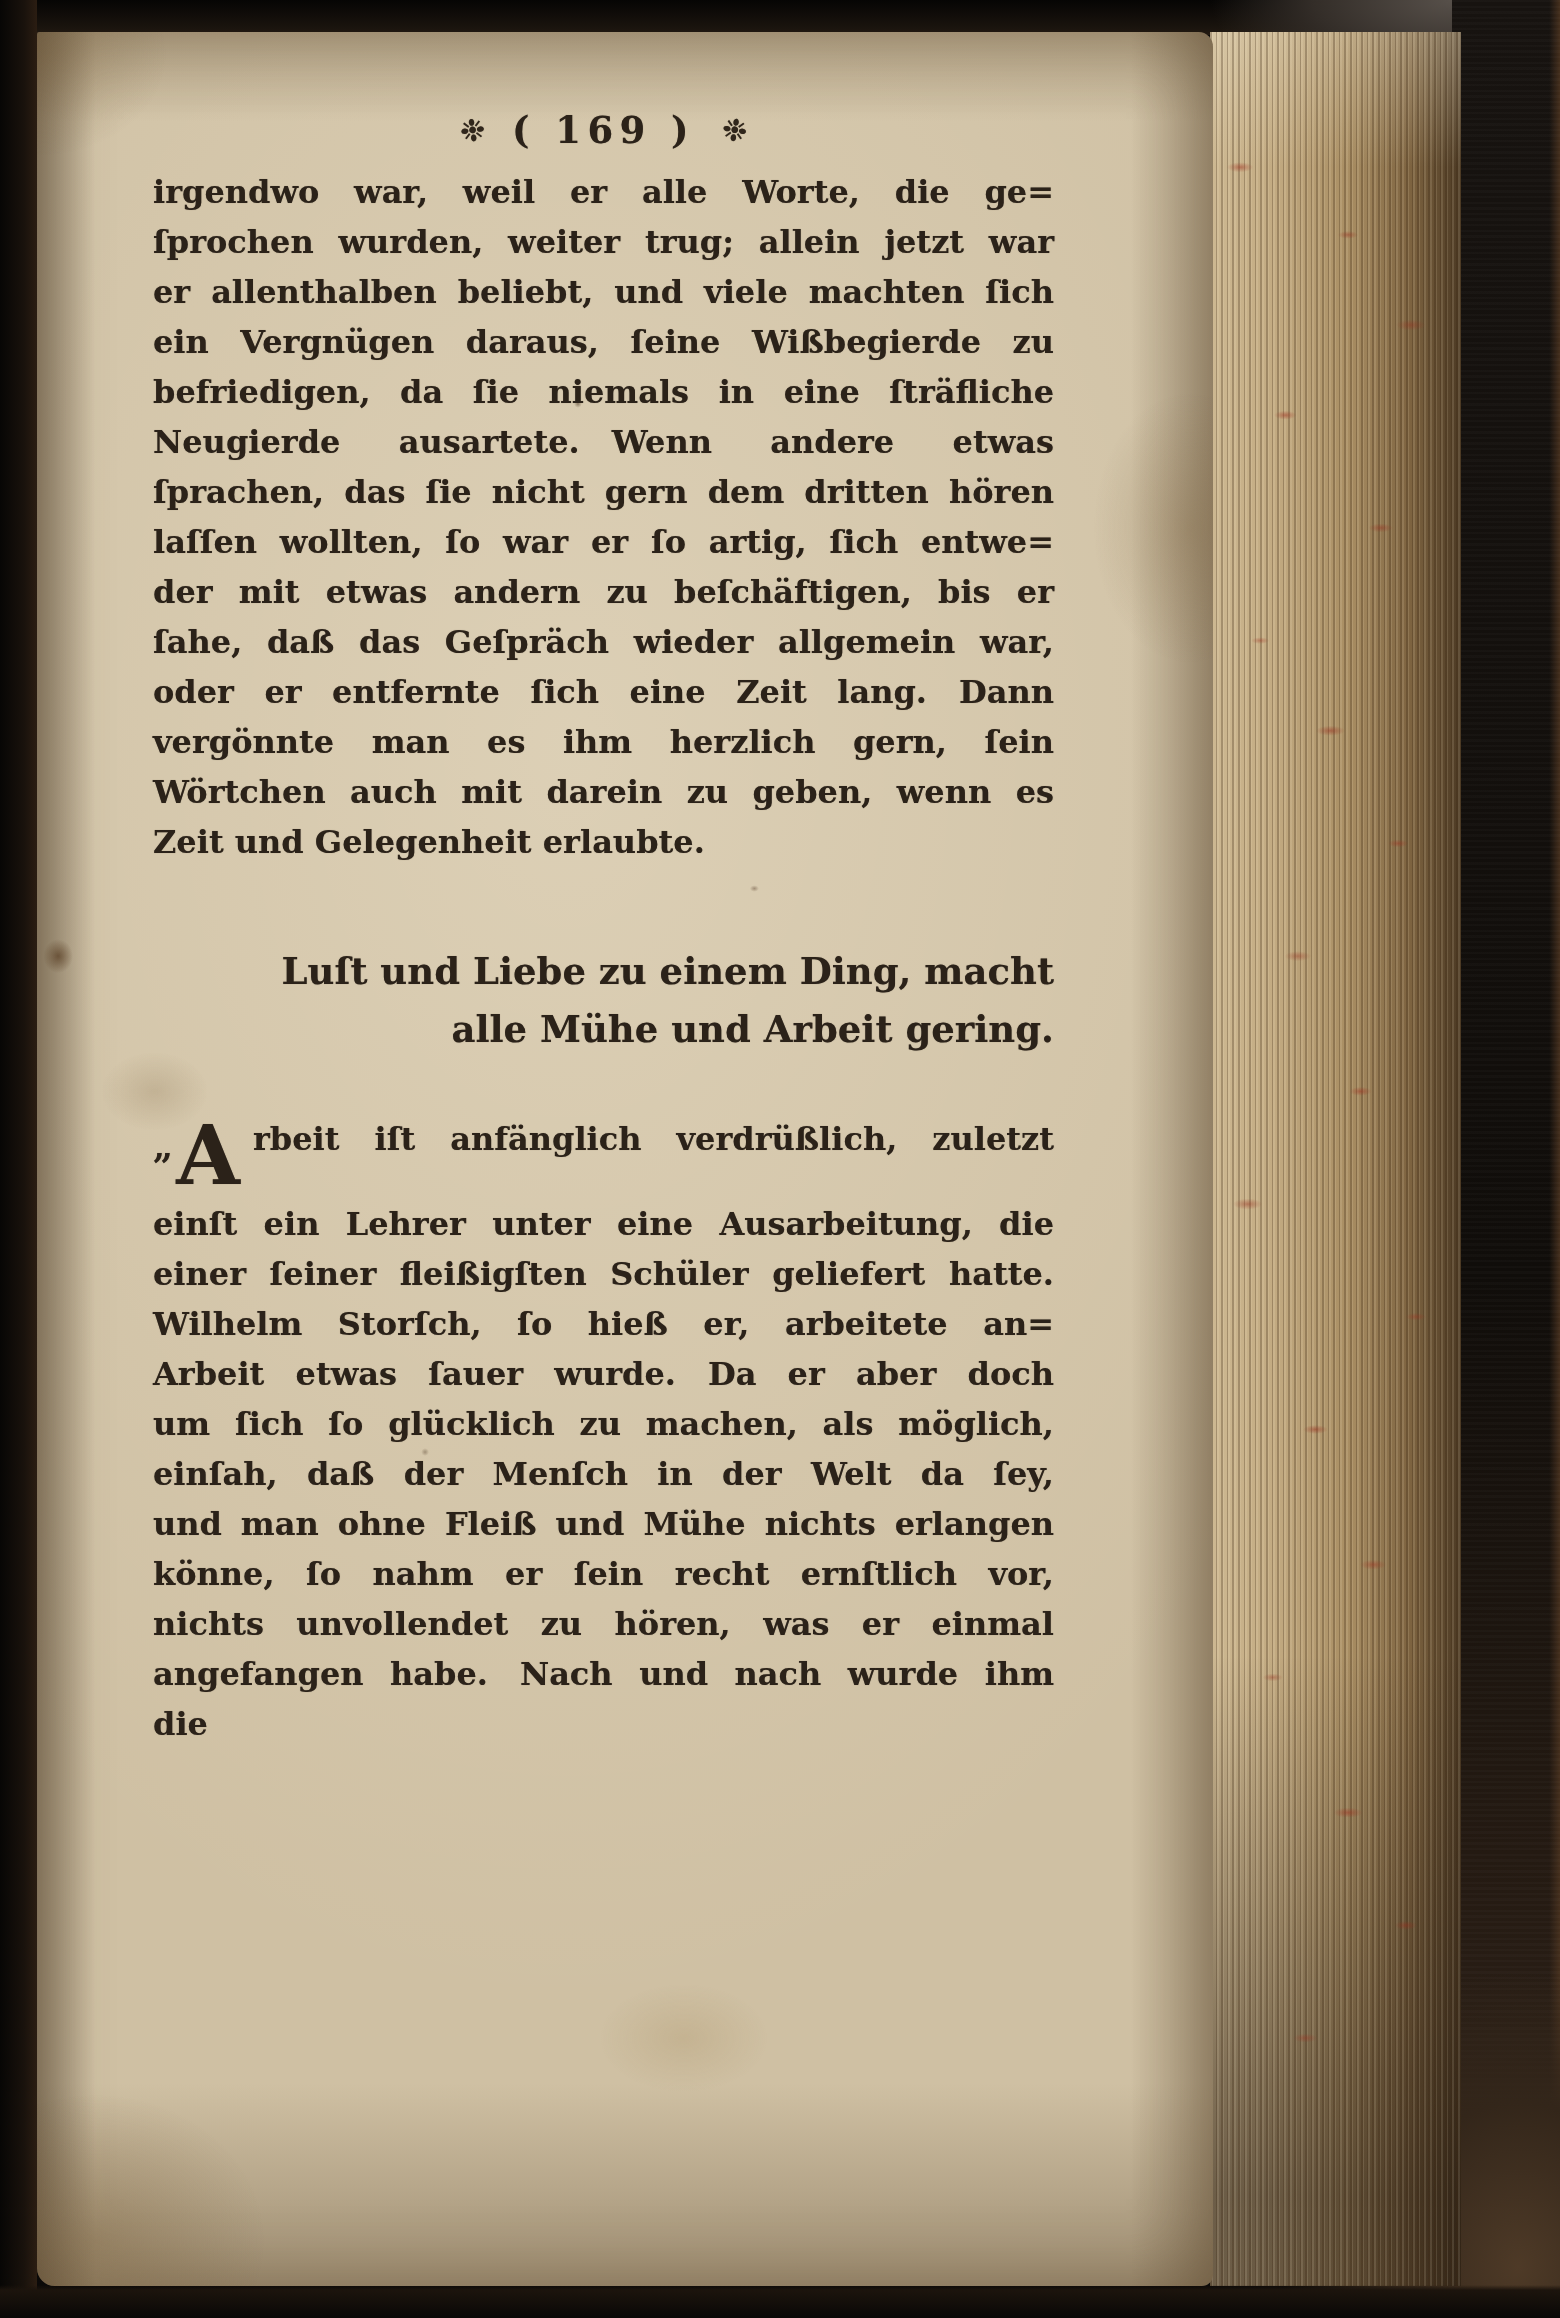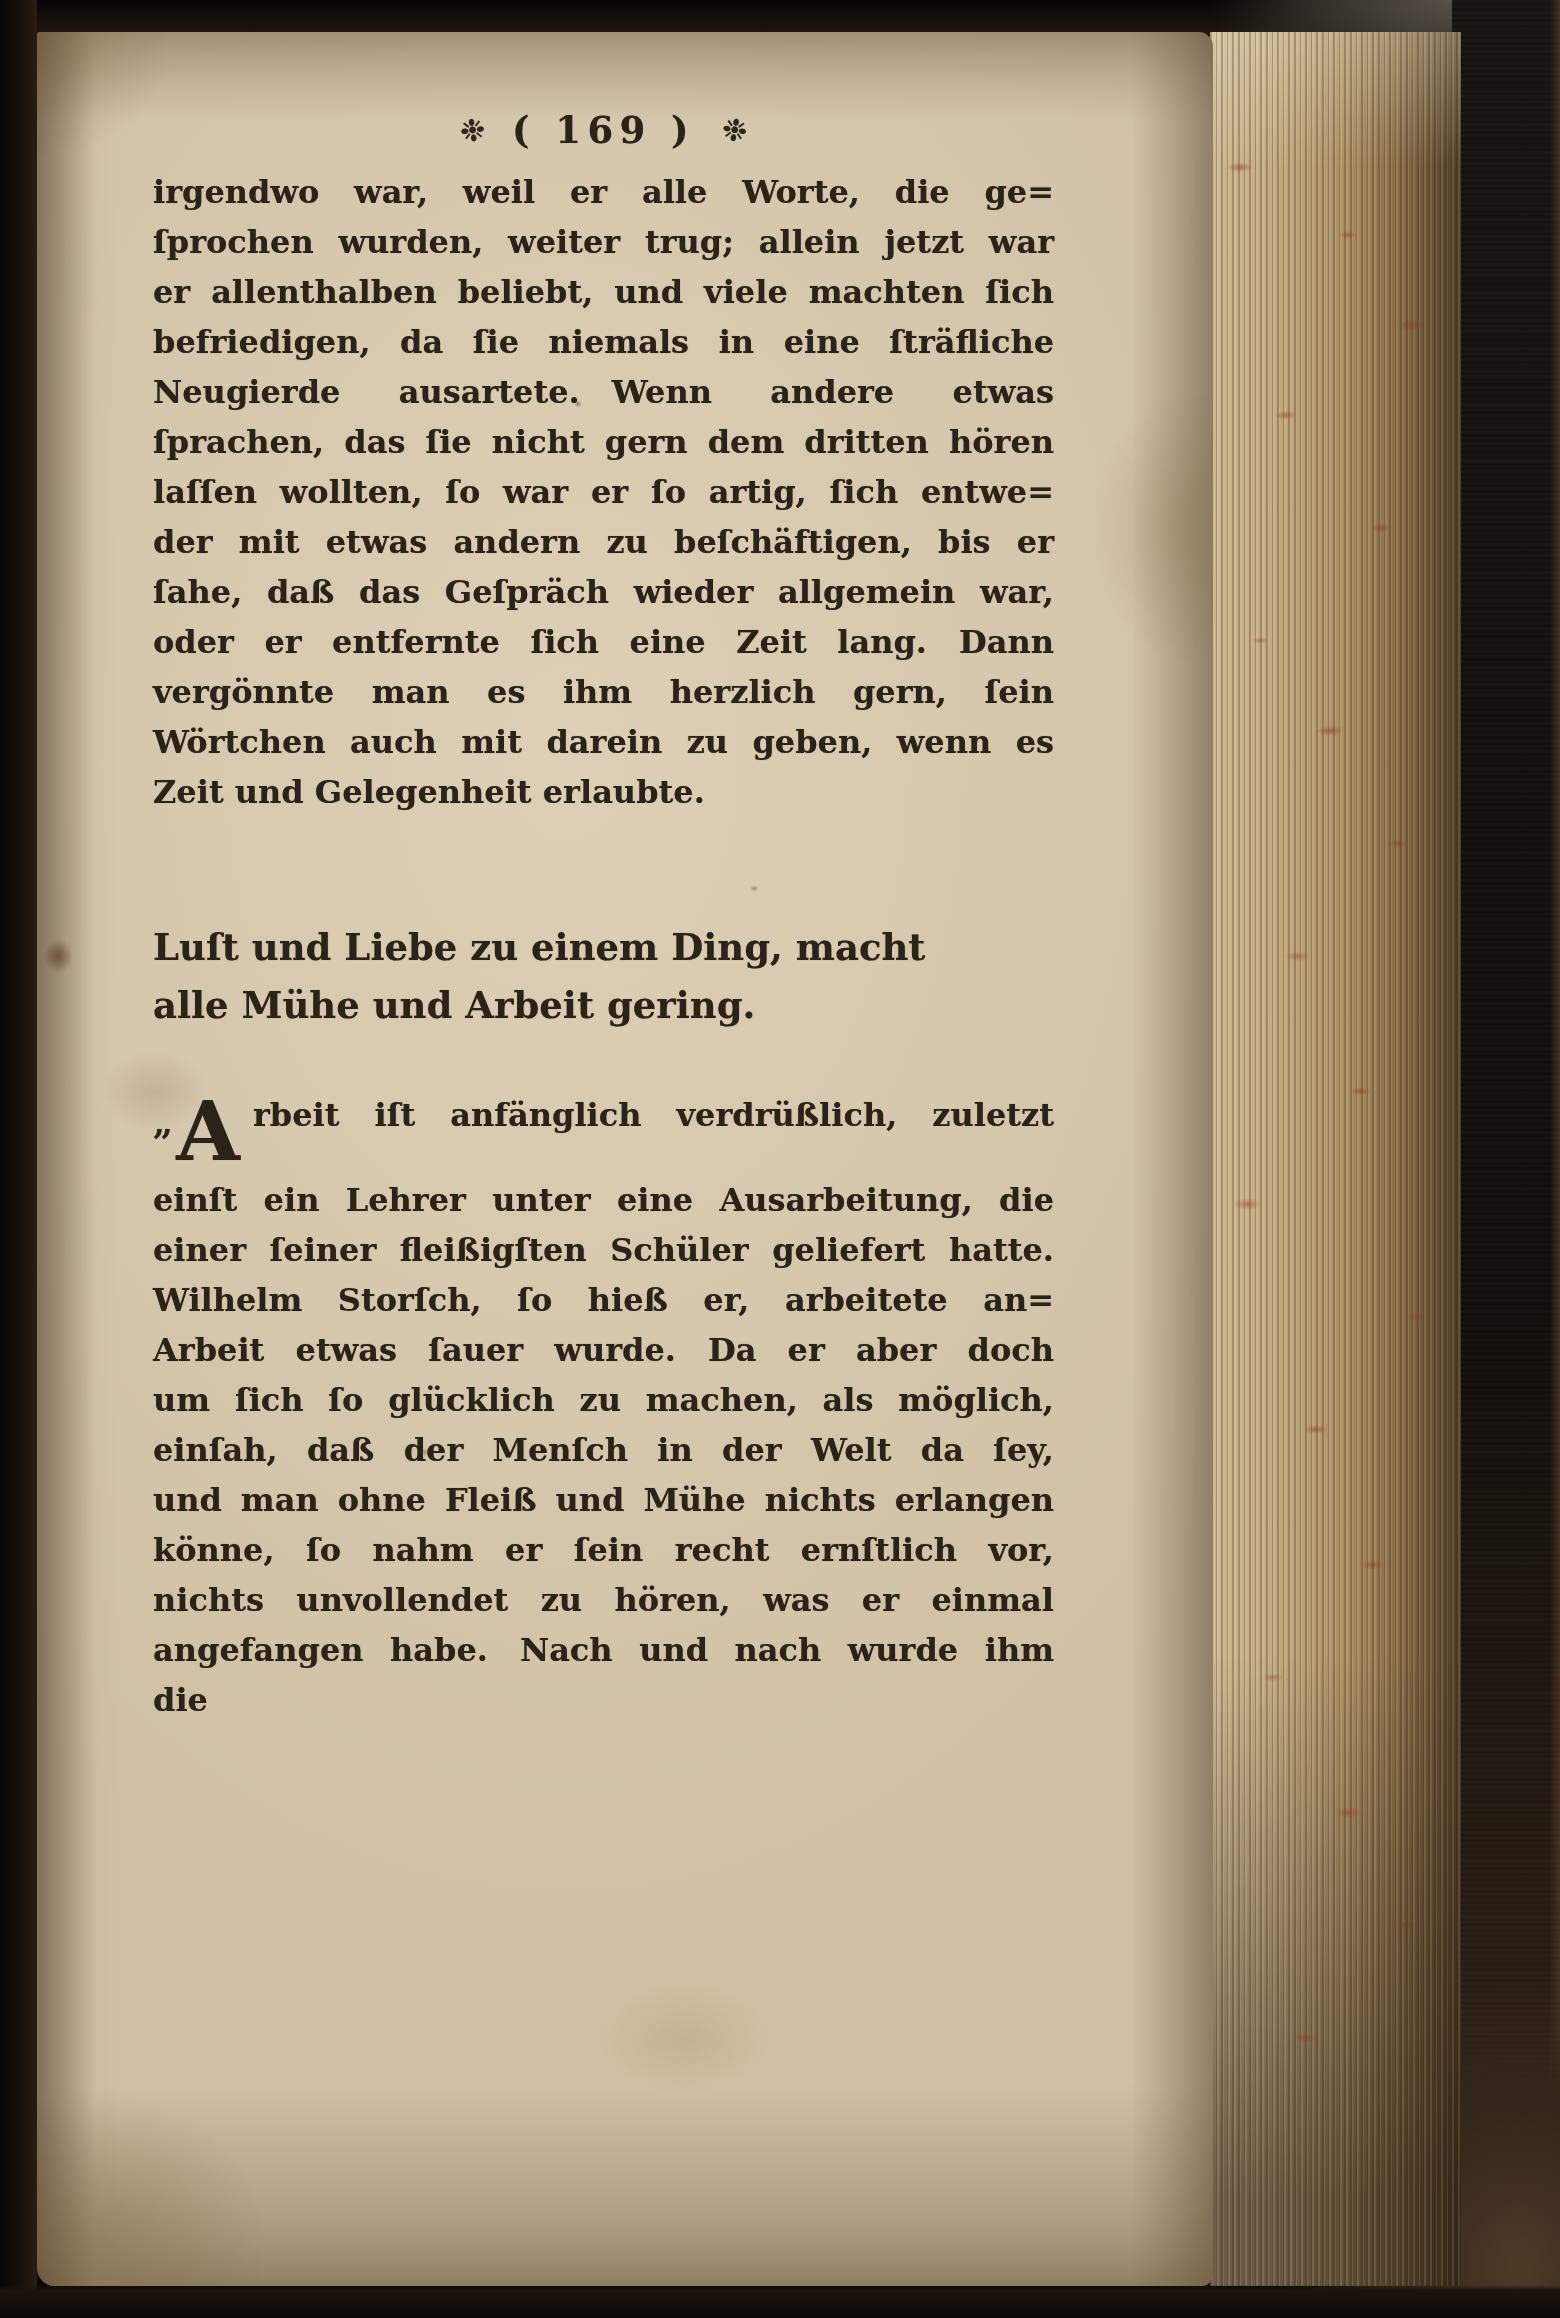--- a/index.html
+++ b/index.html
@@ -132,22 +132,22 @@
     line-height: 50px;
     text-align: justify;
     text-align-last: justify;
     white-space: normal;
   }
   .line.last {
     text-align-last: left;
   }
 
   .heading {
-    margin-top: 101px;
-    text-align: left;
+    margin-top: 75px;
+    text-align: right;
     font-size: 37px;
   }
   .heading .hline { line-height: 58px; }
 
   .para.p2 { margin-top: 56px; }
   .p2head { display: flex; align-items: flex-start; }
   .p2head .openq {
     font-size: 35px; line-height: 50px; margin-top: 8px; margin-right: 3.2px;
   }
   .p2head .dropcap {
@@ -179,20 +179,21 @@
       <div class="pageheader">
         <span class="orn left">❉</span>
         <span class="pagenum">( 169 )</span>
         <span class="orn right">❉</span>
       </div>
 
       <div class="para">
         <div class="line">irgendwo war, weil er alle Worte, die ge=</div>
         <div class="line">ſprochen wurden, weiter trug; allein jetzt war</div>
         <div class="line">er allenthalben beliebt, und viele machten ſich</div>
+        <div class="line">ein Vergnügen daraus, ſeine Wißbegierde zu</div>
         <div class="line">befriedigen, da ſie niemals in eine ſträfliche</div>
         <div class="line">Neugierde ausartete. Wenn andere etwas</div>
         <div class="line">ſprachen, das ſie nicht gern dem dritten hören</div>
         <div class="line">laſſen wollten, ſo war er ſo artig, ſich entwe=</div>
         <div class="line">der mit etwas andern zu beſchäftigen, bis er</div>
         <div class="line">ſahe, daß das Geſpräch wieder allgemein war,</div>
         <div class="line">oder er entfernte ſich eine Zeit lang. Dann</div>
         <div class="line">vergönnte man es ihm herzlich gern, ſein</div>
         <div class="line">Wörtchen auch mit darein zu geben, wenn es</div>
         <div class="line last">Zeit und Gelegenheit erlaubte.</div>

